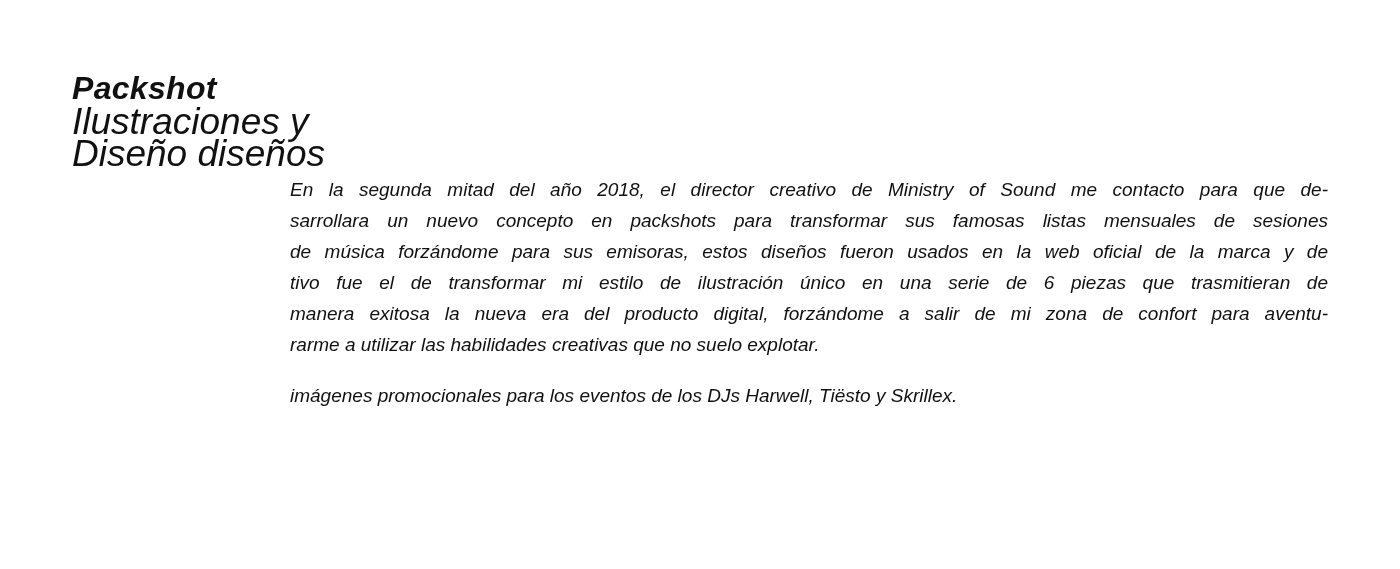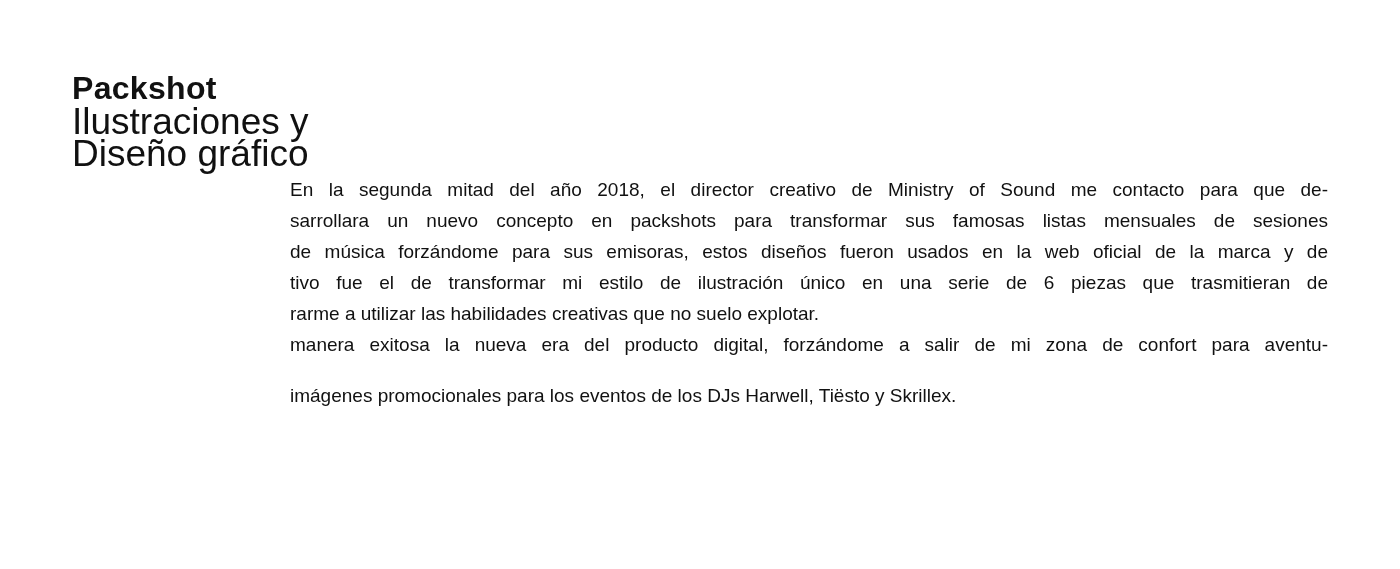--- a/index.html
+++ b/index.html
@@ -8,20 +8,21 @@
     background: #ffffff;
   }
   .page {
     position: relative;
     width: 1400px;
     height: 564px;
     background: #ffffff;
     overflow: hidden;
     font-family: "Liberation Sans", sans-serif;
     color: #111111;
+    font-style: italic;
   }
   .header {
     position: absolute;
     left: 72px;
     top: 71px;
   }
   .title {
     font-size: 32px;
     font-weight: 700;
     line-height: 35px;
@@ -56,30 +57,30 @@
     text-justify: inter-word;
   }
 </style>
 </head>
 <body>
 
 <div class="page" style="background: rgb(255, 255, 255); color: rgb(17, 17, 17);">
   <div class="header">
     <div class="title">Packshot</div>
     <div class="subtitle-line">Ilustraciones y</div>
-    <div class="subtitle-line">Diseño gráfico</div>
+    <div class="subtitle-line">Diseño diseños</div>
   </div>
 
   <div class="article">
 
   <div class="paragraph">
         <div class="line just">En la segunda mitad del año 2018, el director creativo de Ministry of Sound me contacto para que de-</div>
         <div class="line just">sarrollara un nuevo concepto en packshots para transformar sus famosas listas mensuales de sesiones</div>
         <div class="line just">de música forzándome para sus emisoras, estos diseños fueron usados en la web oficial de la marca y de</div>
         <div class="line just">tivo fue el de transformar mi estilo de ilustración único en una serie de 6 piezas que trasmitieran de</div>
+        <div class="line just">manera exitosa la nueva era del producto digital, forzándome a salir de mi zona de confort para aventu-</div>
         <div class="line">rarme a utilizar las habilidades creativas que no suelo explotar.</div>
-        <div class="line just">manera exitosa la nueva era del producto digital, forzándome a salir de mi zona de confort para aventu-</div>
       </div>
       <div class="paragraph">
         <div class="line">imágenes promocionales para los eventos de los DJs Harwell, Tiësto y Skrillex.</div>
       </div>
     </div>
 </div>
 
 </body></html>

